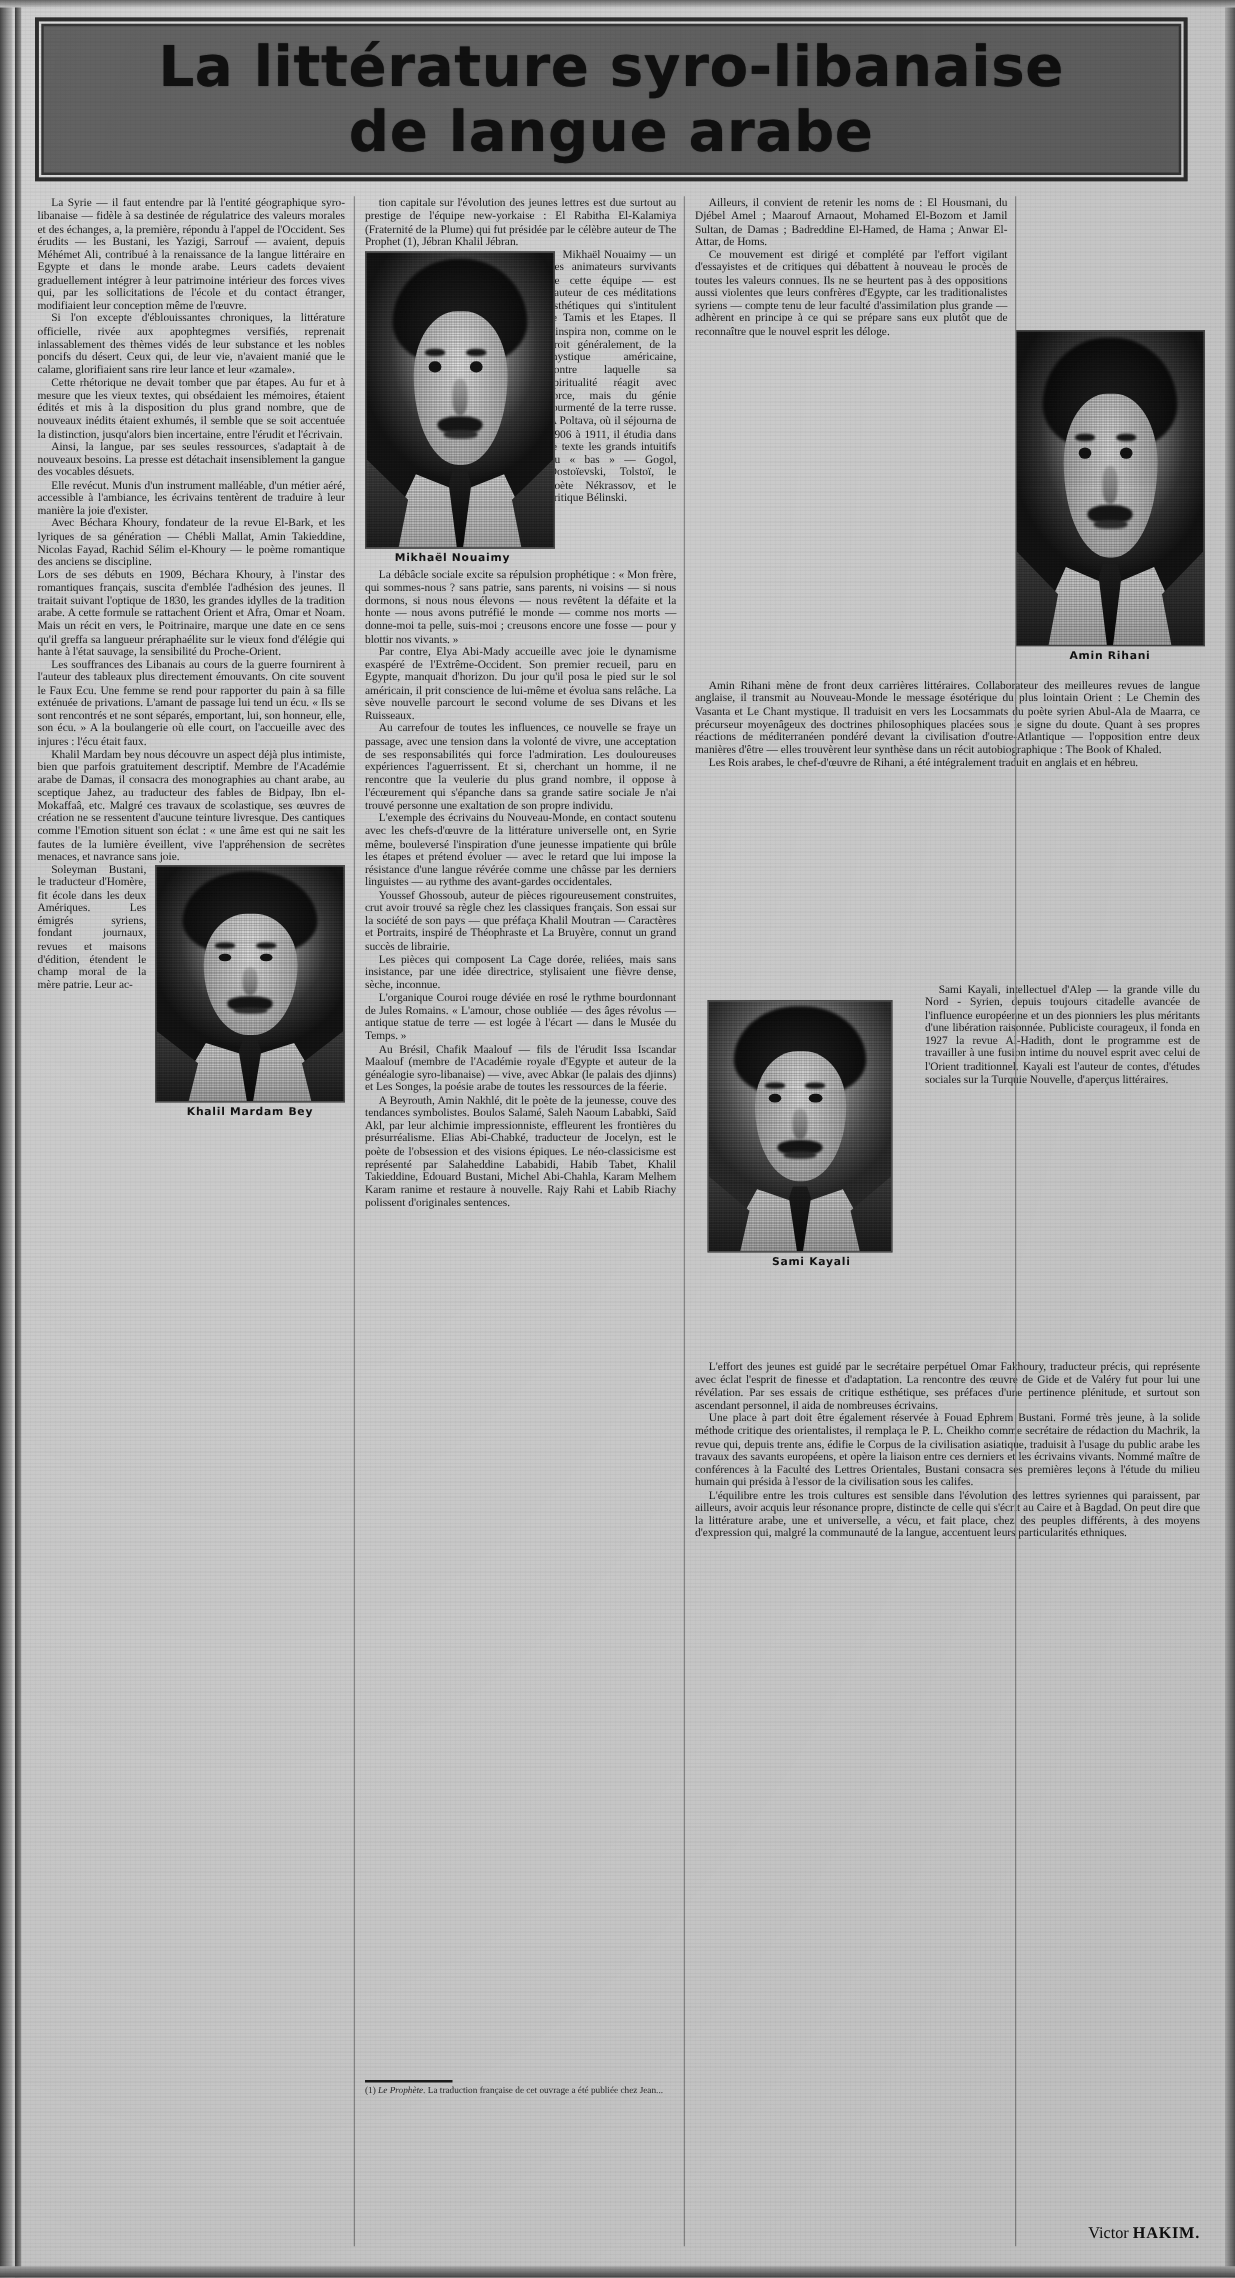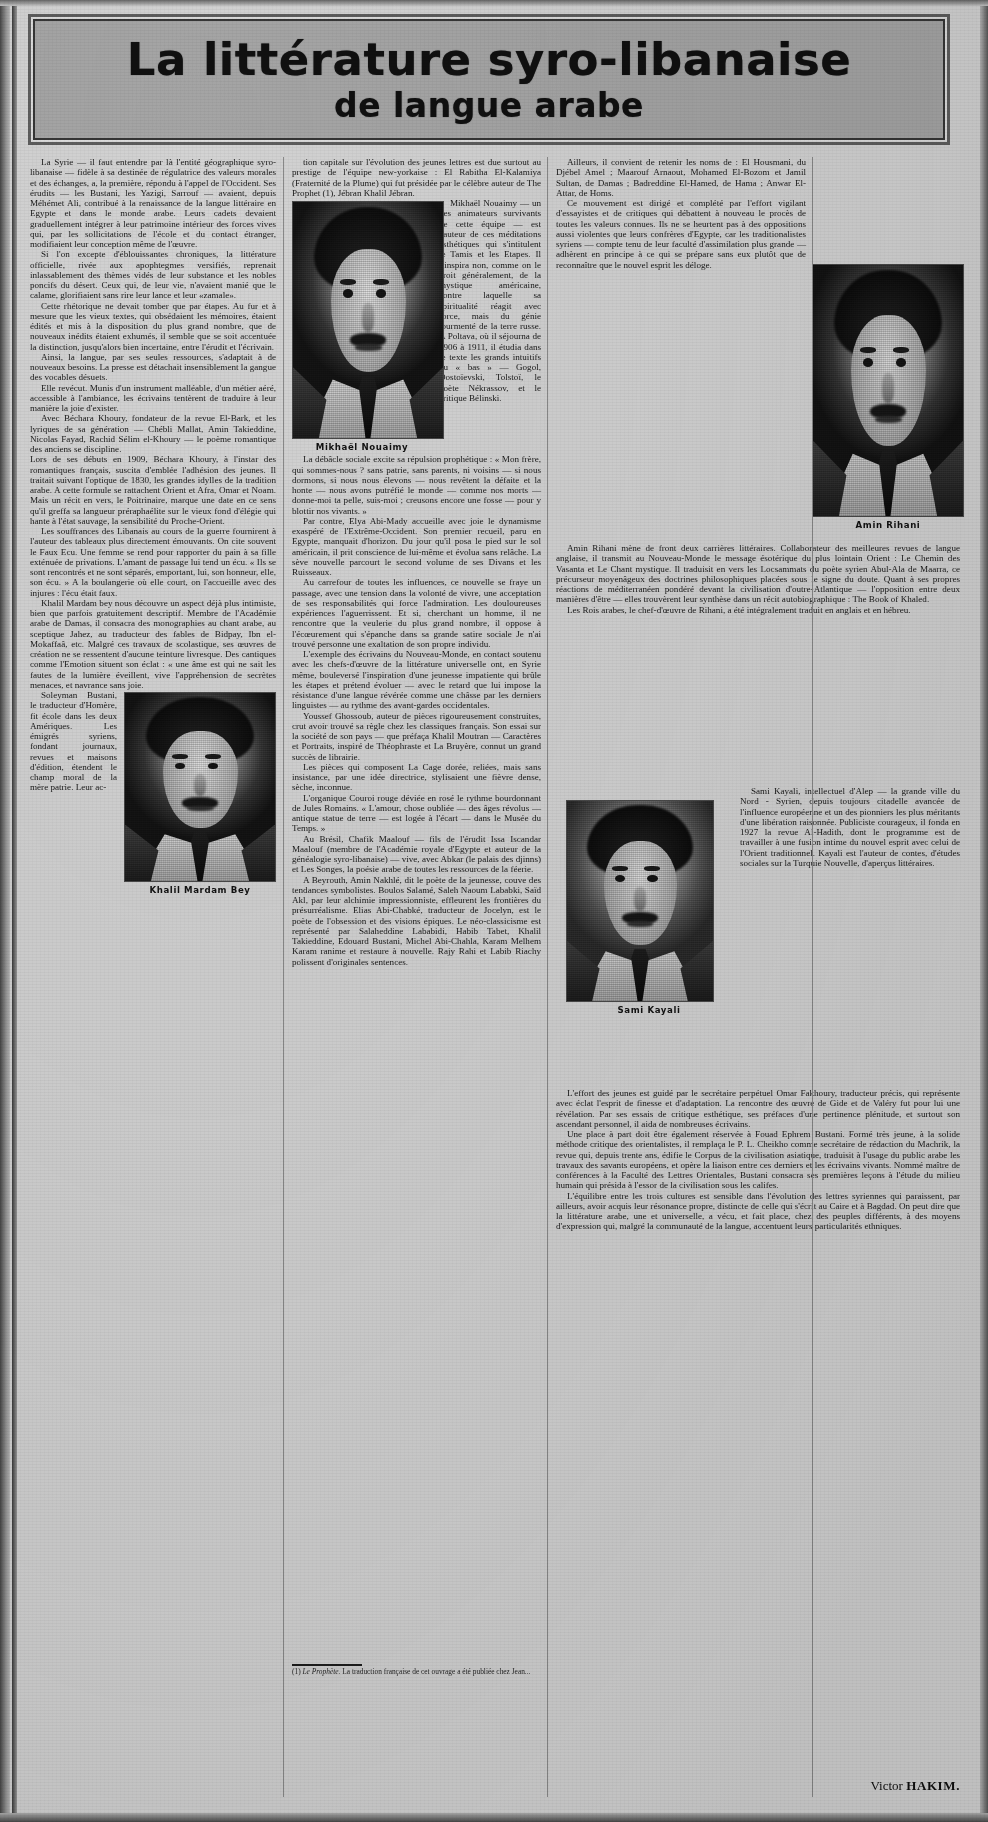--- a/index.html
+++ b/index.html
@@ -30,40 +30,40 @@
   .scan-edge-right{position:absolute;right:0;top:0;width:8px;height:1822px;
     background:linear-gradient(270deg,#5b5b58,#b5b5b1);z-index:40;}
   .scan-edge-bottom{position:absolute;left:0;bottom:0;width:988px;height:9px;
     background:linear-gradient(0deg,#4d4d4a,#aeaeaa);z-index:41;}
   .scan-edge-top{position:absolute;left:0;top:0;width:988px;height:6px;
     background:linear-gradient(180deg,#6b6b68,#c2c2be);z-index:41;}
 
   
   #headline-box{
     position:absolute;left:28px;top:14px;width:916px;height:125px;
-    background:#a3a3a3;
-    border:3px solid #0f766e;
+    background:#15803d;
+    border:3px solid #7f1d1d;
     box-shadow:inset 0 0 0 2px #d9d9d5, inset 0 0 0 4px #3a3a38;
     z-index:5;
   }
   #headline-inner{
     position:absolute;inset:0;
     display:flex;flex-direction:column;align-items:center;justify-content:center;
   }
   .hl-line{
     font-family:"DejaVu Sans",sans-serif;
     font-weight:bold;
     color:#16160f;
     letter-spacing:.5px;
     line-height:1.02;
     text-align:center;
     text-shadow:0 0 1px rgba(0,0,0,.55);
   }
   #hl1{font-size:45px;}
-  #hl2{font-size:33px;margin-top:6px;}
+  #hl2{font-size:45px;margin-top:6px;}
 
   
   .col{
     position:absolute;top:157px;
     font-size:9.1px;
     line-height:10.25px;
     text-align:justify;
     color:#1d1d19;
     z-index:6;
   }

